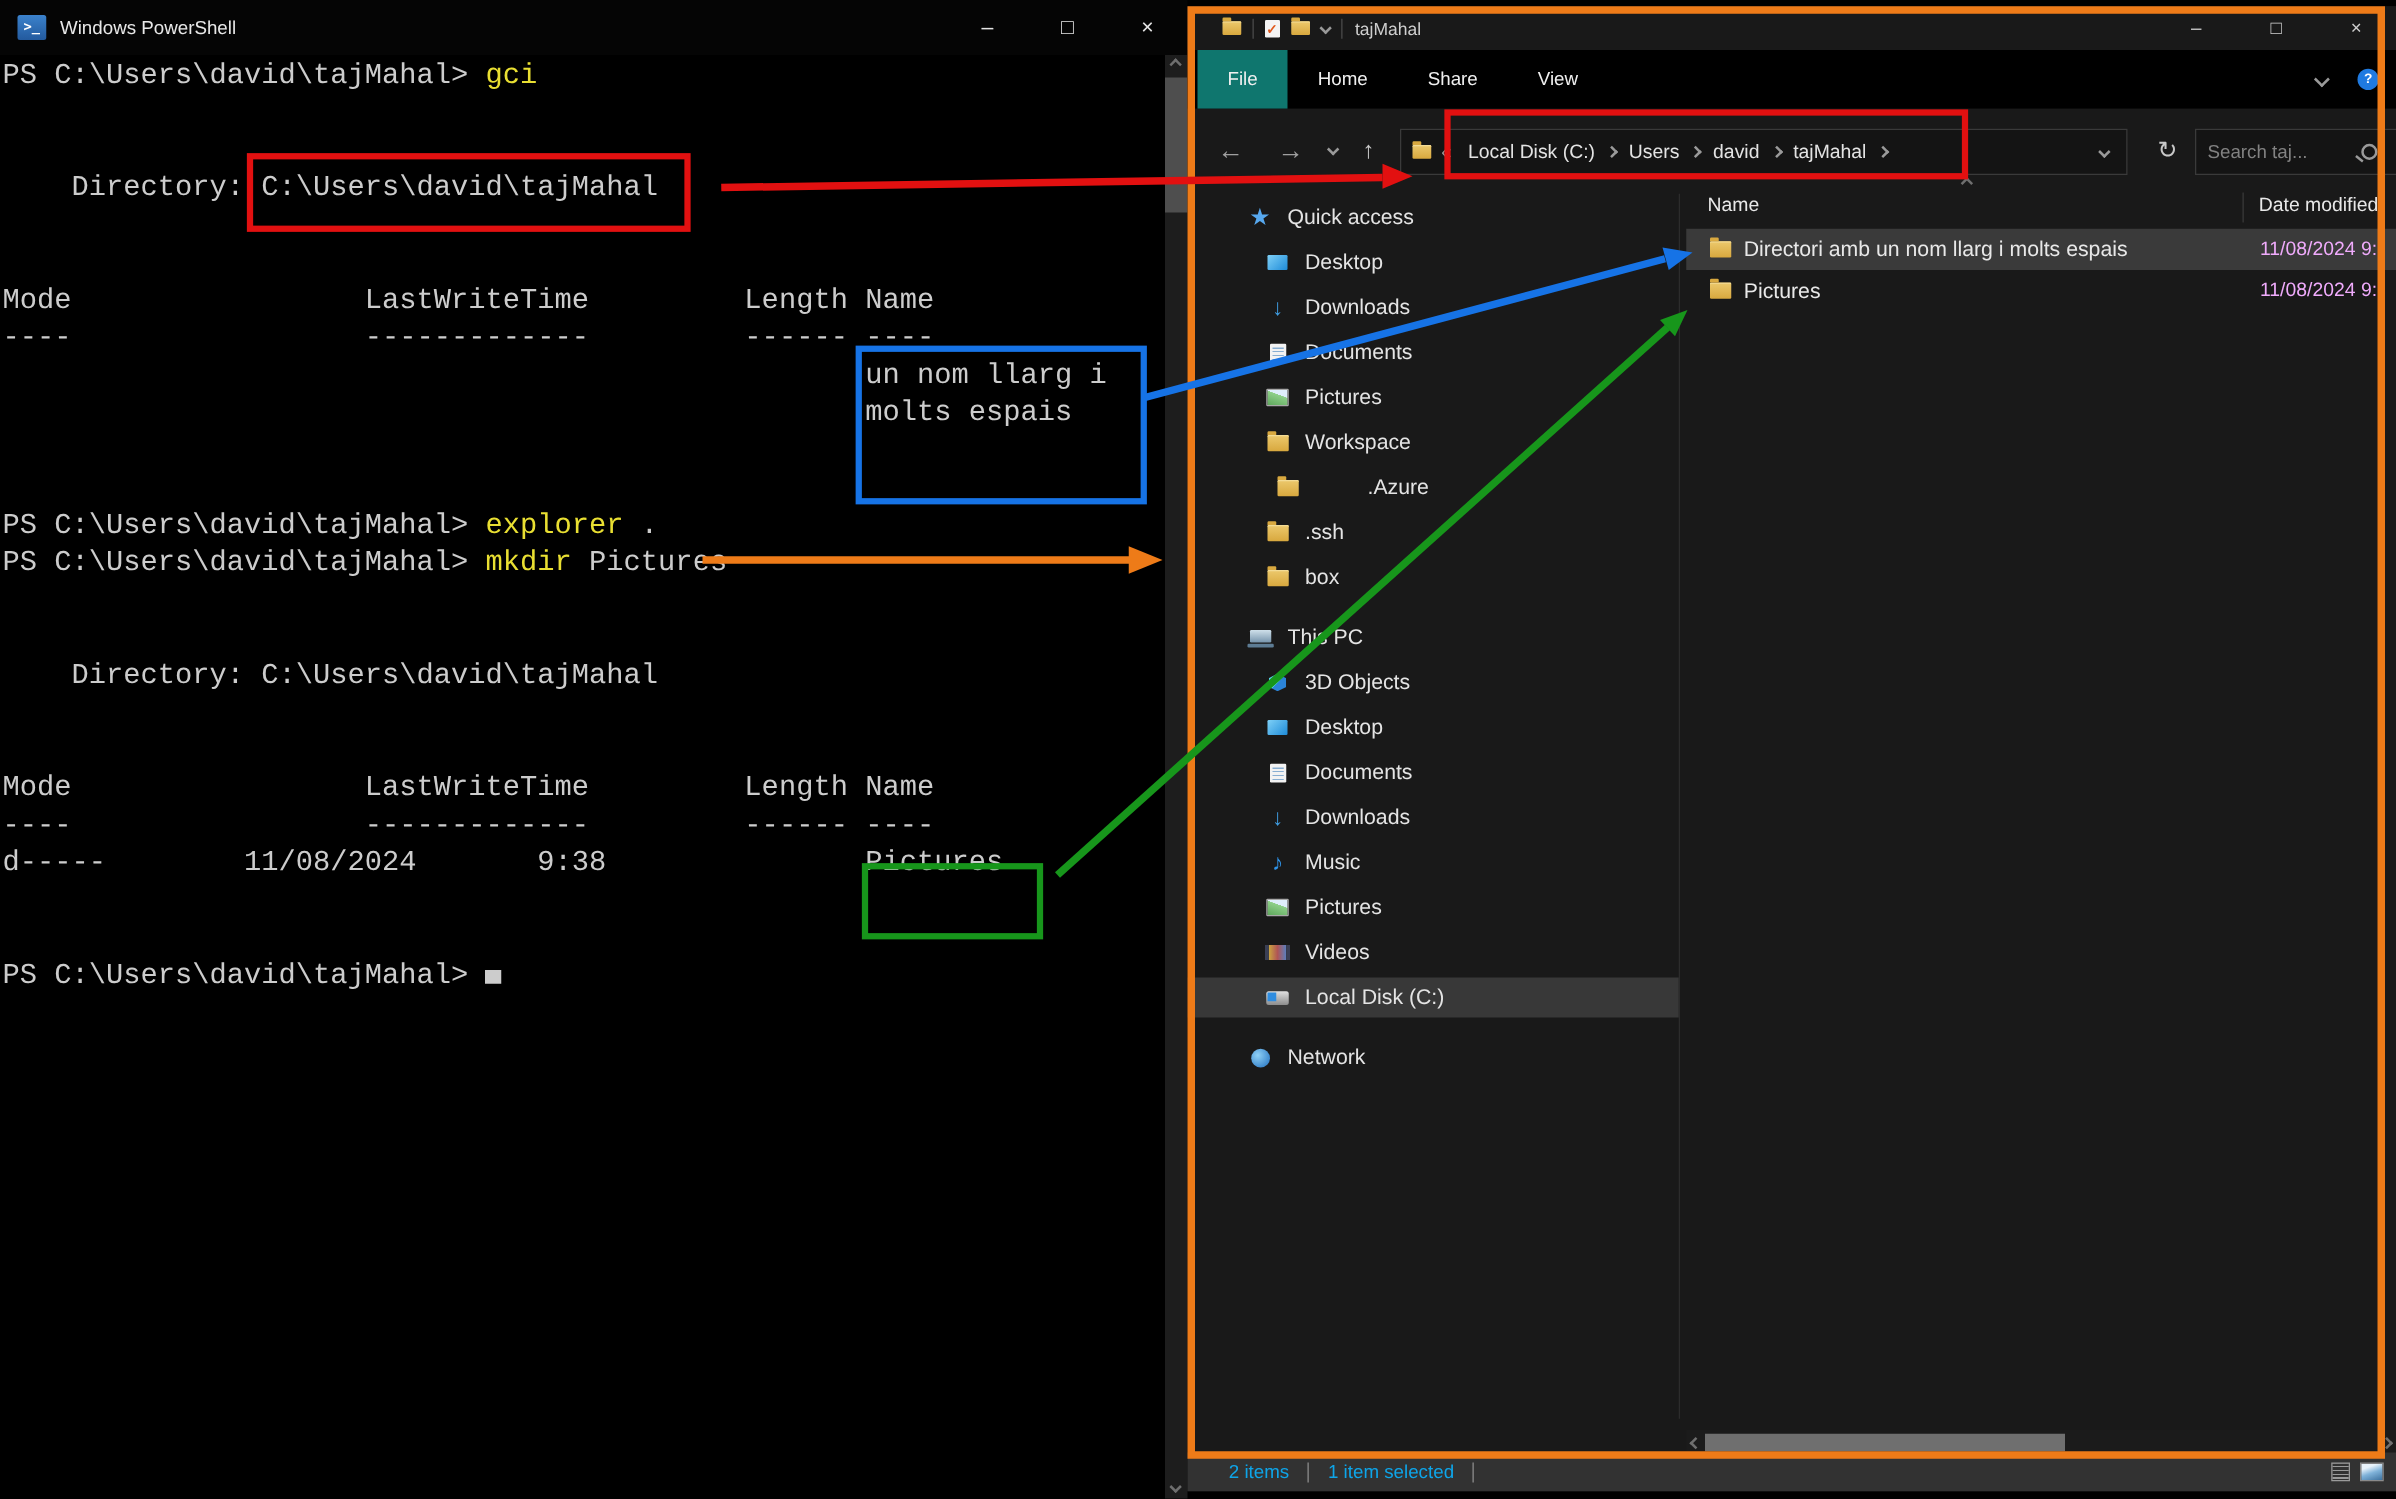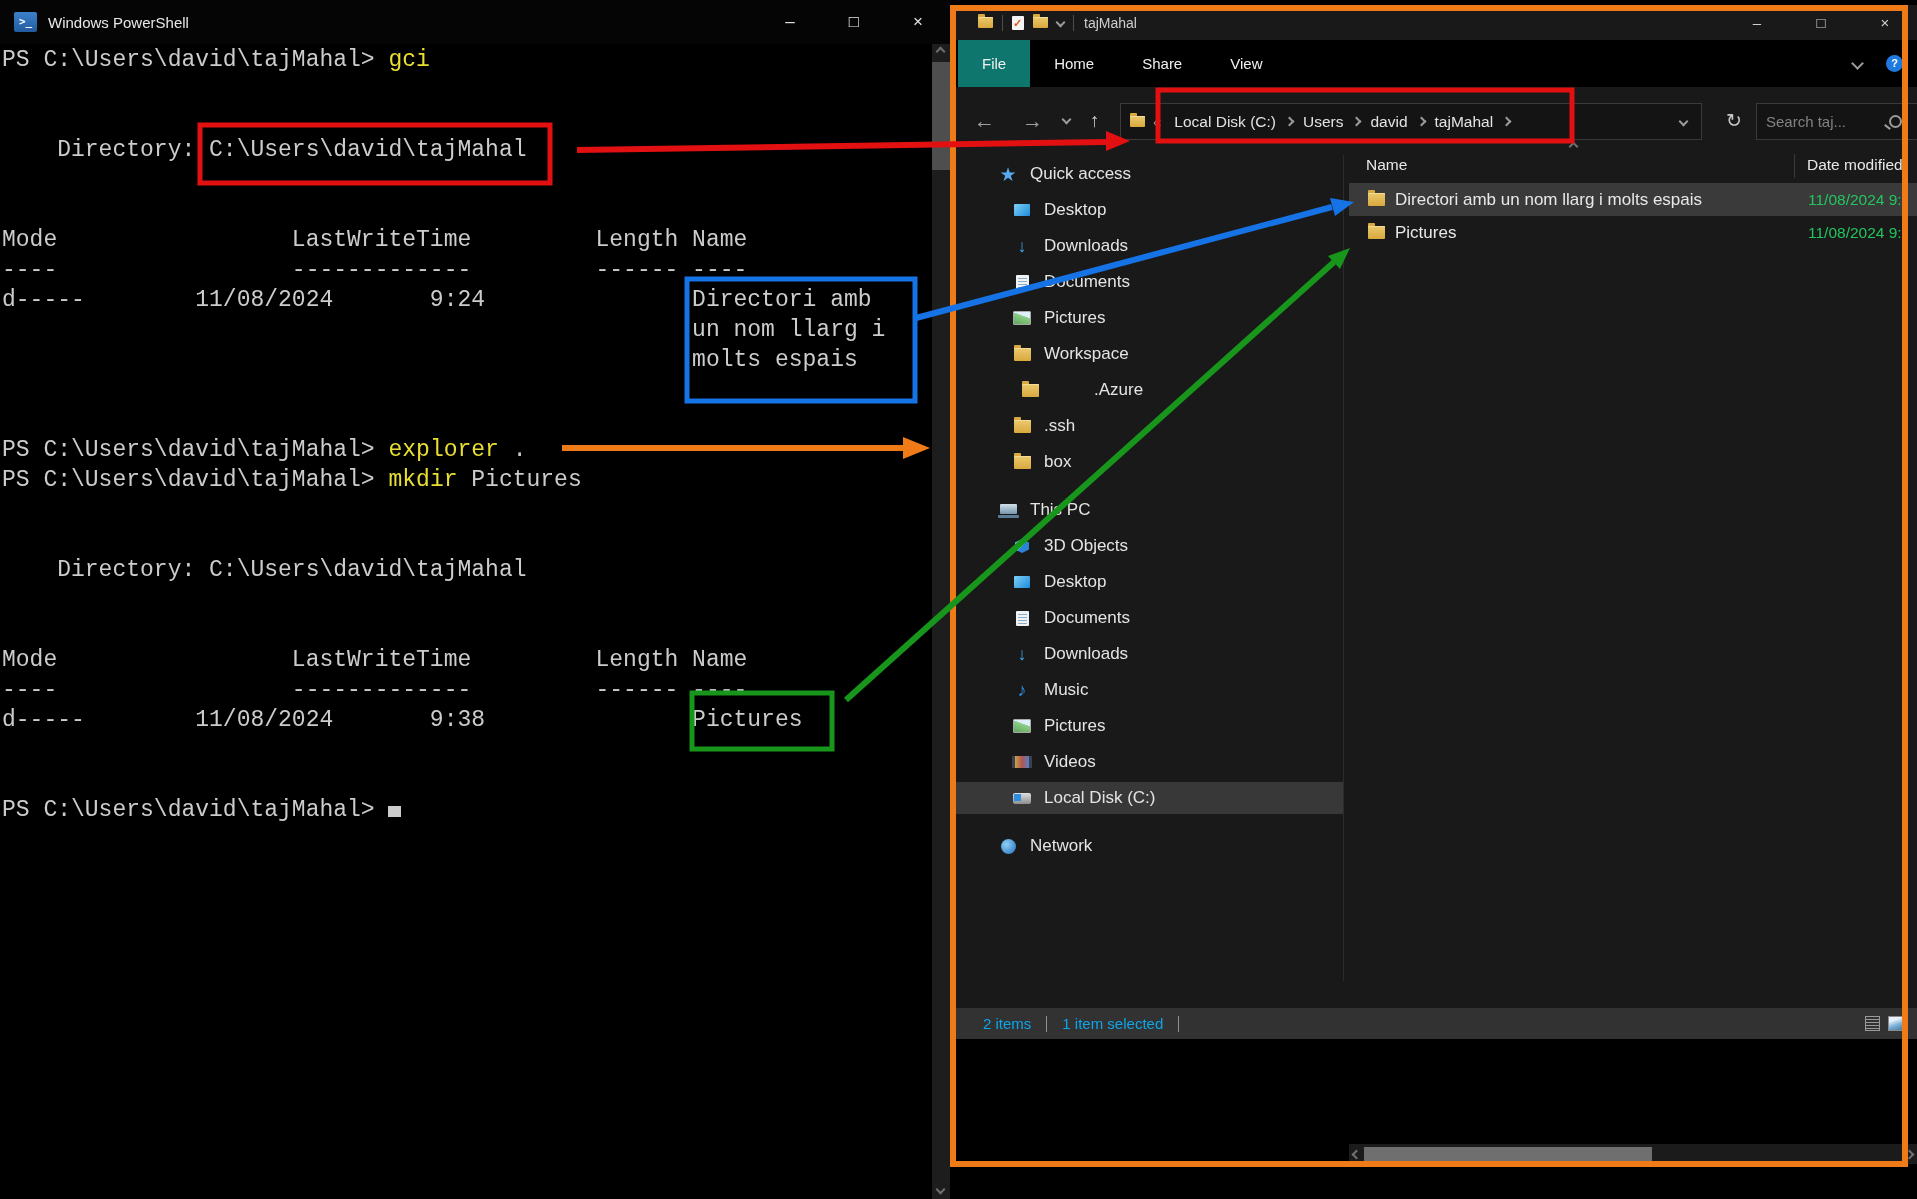--- a/index.html
+++ b/index.html
@@ -28,21 +28,21 @@
   .chev.up{transform:rotate(-135deg)}
   .chev.left{transform:rotate(135deg)}
   .chev.right{transform:rotate(-45deg)}
   .chev.sm{width:5px;height:5px}
   .chev.dim{border-color:#6f6f6f}
 
   .ps-sb-up{position:absolute;left:5px;top:4px}
   .ps-sb-dn{position:absolute;left:5px;bottom:6px}
 
   
-  .ex-window{position:absolute;left:950px;top:5px;width:967px;height:1034px;background:#191919}
+  .ex-window{position:absolute;left:950px;top:5px;width:967px;height:1188px;background:#191919}
   .ex-titlebar{position:absolute;top:0;left:0;right:0;height:35px;display:flex;align-items:center;background:#191919}
   .qat{display:flex;align-items:center;margin-left:28px;gap:9px}
   .qat-sep{width:1px;height:16px;background:#4c4c4c}
   .ex-title{color:#cfcfcf;font-size:14px;margin-left:10px}
   .ex-titlebar .winbtns span{font-size:15px;color:#cfcfcf;width:64px}
 
   .ex-tabs{position:absolute;top:35px;left:0;right:0;height:47px;background:#000;display:flex;padding-left:8px}
   .ex-tab{padding:0 24px;display:flex;align-items:center;color:#f0f0f0;font-size:15px}
   .ex-tab.active{background:#0f766e}
   .ex-tabicons{position:absolute;right:14px;top:35px;height:47px;display:flex;align-items:center;gap:24px}
@@ -74,21 +74,21 @@
 
   .ex-listhead{position:absolute;left:399px;top:147px;right:0;height:29px;color:#e8e8e8;font-size:15.5px}
   .lh-name{position:absolute;left:17px;top:4px}
   .lh-sep{position:absolute;left:445px;top:2px;width:1px;height:24px;background:#3a3a3a}
   .lh-date{position:absolute;left:458px;top:4px}
   .ex-rows{position:absolute;left:399px;top:178px;right:0;height:80px}
   .f-row{position:absolute;left:0;right:0;height:33px;display:flex;align-items:center;color:#e8e8e8;font-size:17px}
   .f-row.selected{background:#3a3a3a}
   .f-icon{margin-left:19px}
   .f-name{margin-left:10px;white-space:nowrap}
-  .f-date{position:absolute;left:459px;color:#22c55e;font-size:15.5px;white-space:nowrap}
+  .f-date{position:absolute;left:459px;color:#f0abfc;font-size:15.5px;white-space:nowrap}
 
   .ex-hscroll{position:absolute;left:399px;right:0;top:1139px;height:20px;background:#1b1b1b}
   .h-left{position:absolute;left:4px;top:7px}
   .h-right{position:absolute;right:4px;top:7px}
   .h-thumb{position:absolute;left:15px;top:3px;width:288px;height:14px;background:#6f6f6f}
 
   .ex-status{position:absolute;left:0;right:0;bottom:0;height:31px;background:#323232;display:flex;align-items:center;color:#0ea5e9;font-size:15px}
   .st-count{margin-left:33px}
   .st-sep{width:1px;height:16px;background:#8f8f8f;margin:0 15px}
   .st-icons{margin-left:auto;margin-right:10px;display:flex;gap:8px;align-items:center}
@@ -138,21 +138,20 @@
   </div>
   <div class="ps-body" id="ps-body">
       <div class="ps-line"><span class="w">PS C:\Users\david\tajMahal&gt; </span><span class="y">gci</span></div>
       <div class="ps-line"></div>
       <div class="ps-line"></div>
       <div class="ps-line"><span class="w">    Directory: C:\Users\david\tajMahal</span></div>
       <div class="ps-line"></div>
       <div class="ps-line"></div>
       <div class="ps-line"><span class="w">Mode                 LastWriteTime         Length Name</span></div>
       <div class="ps-line"><span class="w">----                 -------------         ------ ----</span></div>
-      <div class="ps-line"><span class="w">d-----        11/08/2024       9:24               Directori amb</span></div>
       <div class="ps-line"><span class="w">                                                  un nom llarg i</span></div>
       <div class="ps-line"><span class="w">                                                  molts espais</span></div>
       <div class="ps-line"></div>
       <div class="ps-line"></div>
       <div class="ps-line"><span class="w">PS C:\Users\david\tajMahal&gt; </span><span class="y">explorer</span><span class="w"> .</span></div>
       <div class="ps-line"><span class="w">PS C:\Users\david\tajMahal&gt; </span><span class="y">mkdir</span><span class="w"> Pictures</span></div>
       <div class="ps-line"></div>
       <div class="ps-line"></div>
       <div class="ps-line"><span class="w">    Directory: C:\Users\david\tajMahal</span></div>
       <div class="ps-line"></div>

